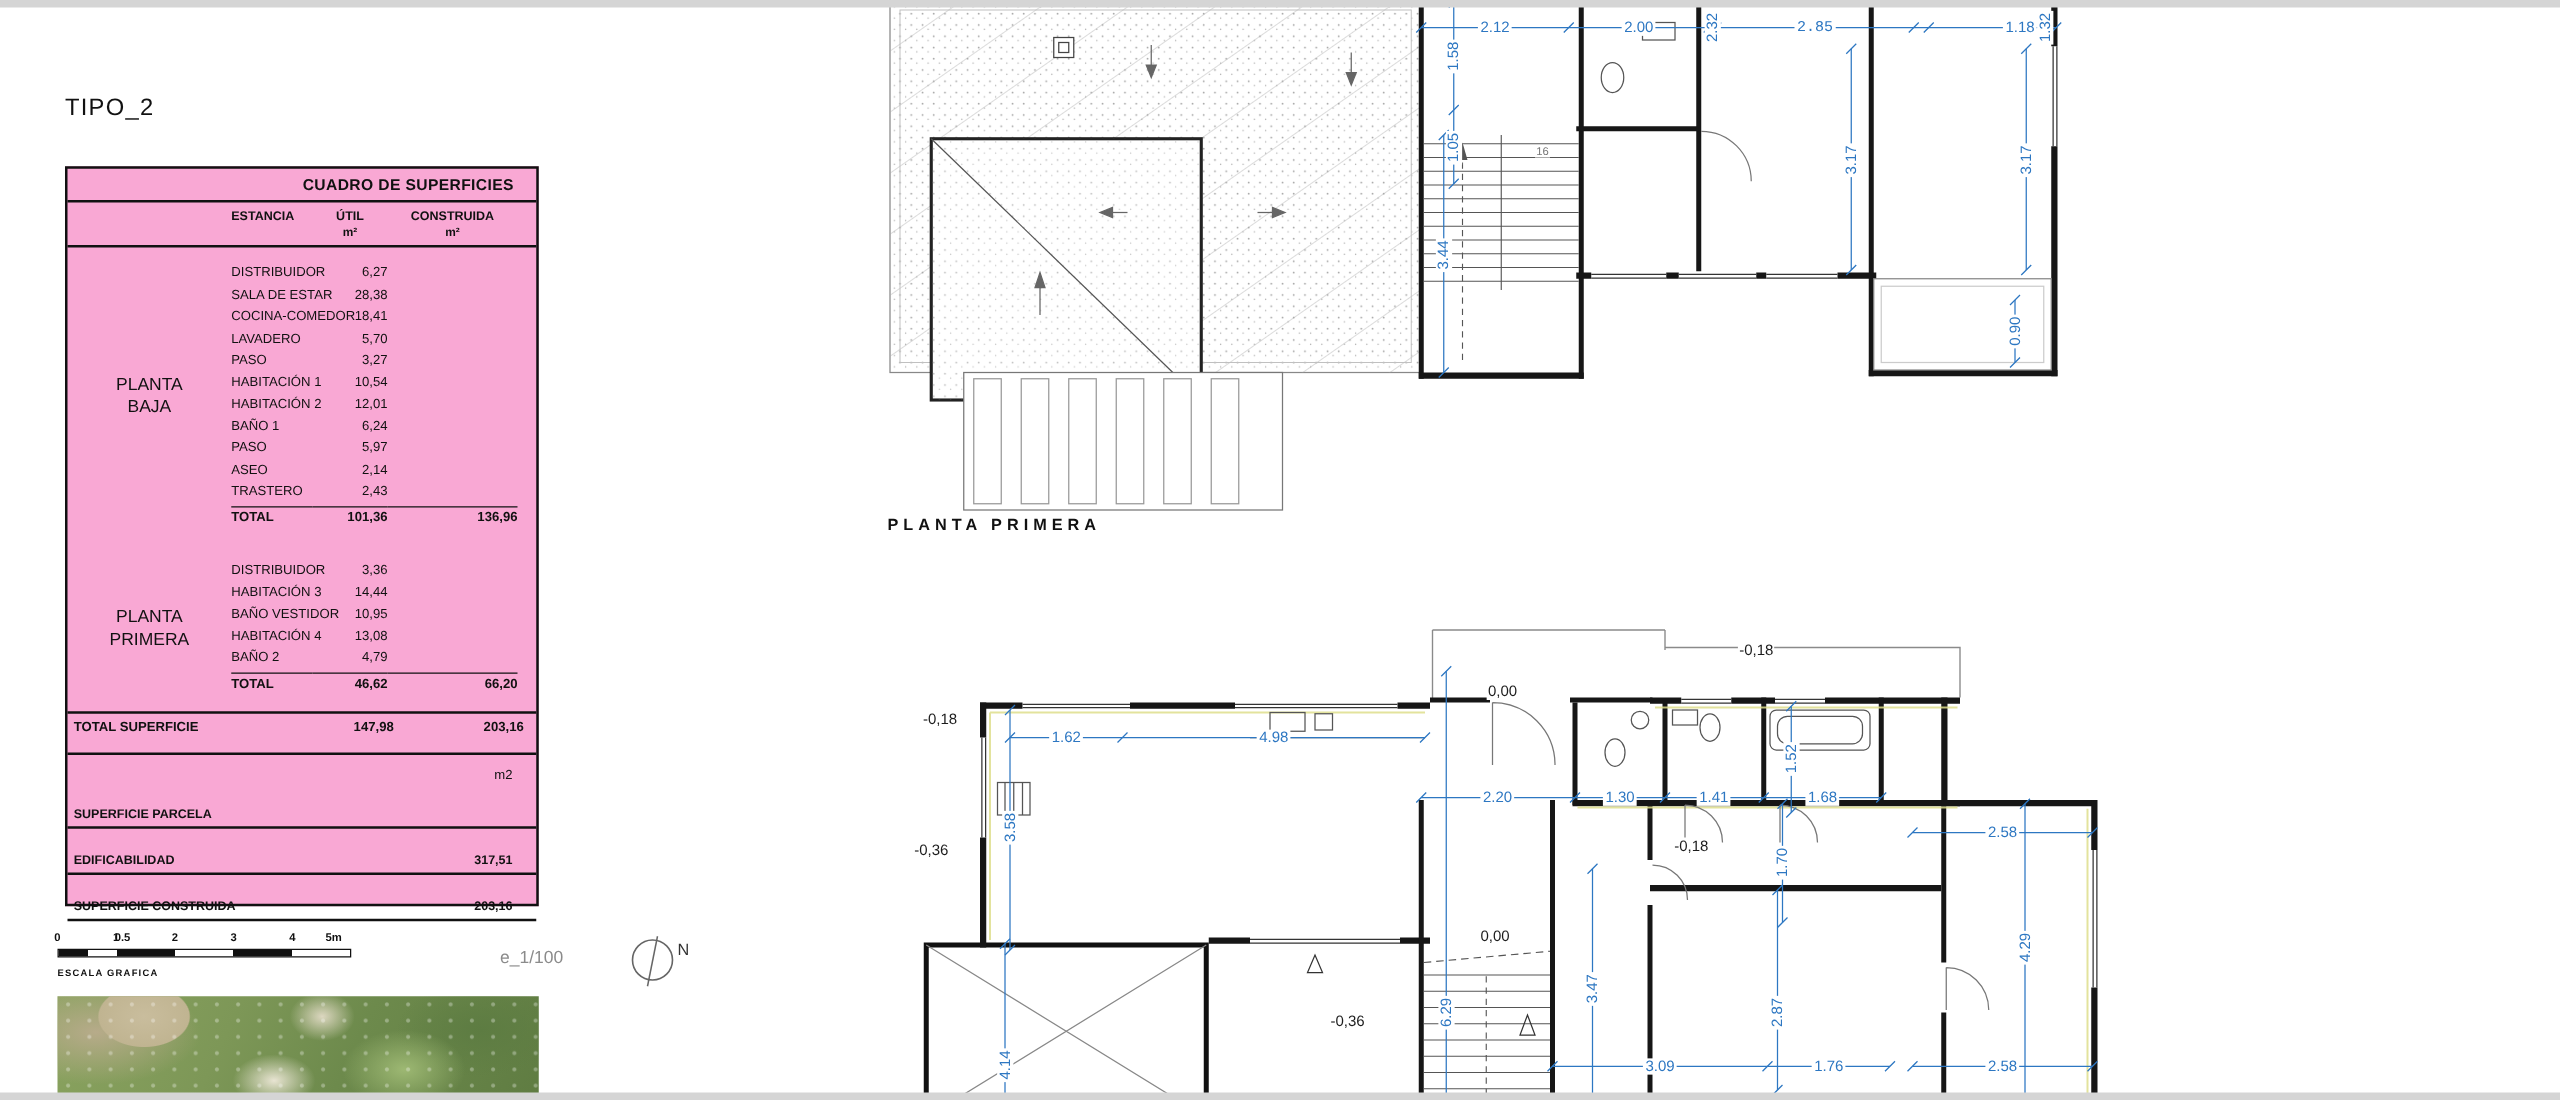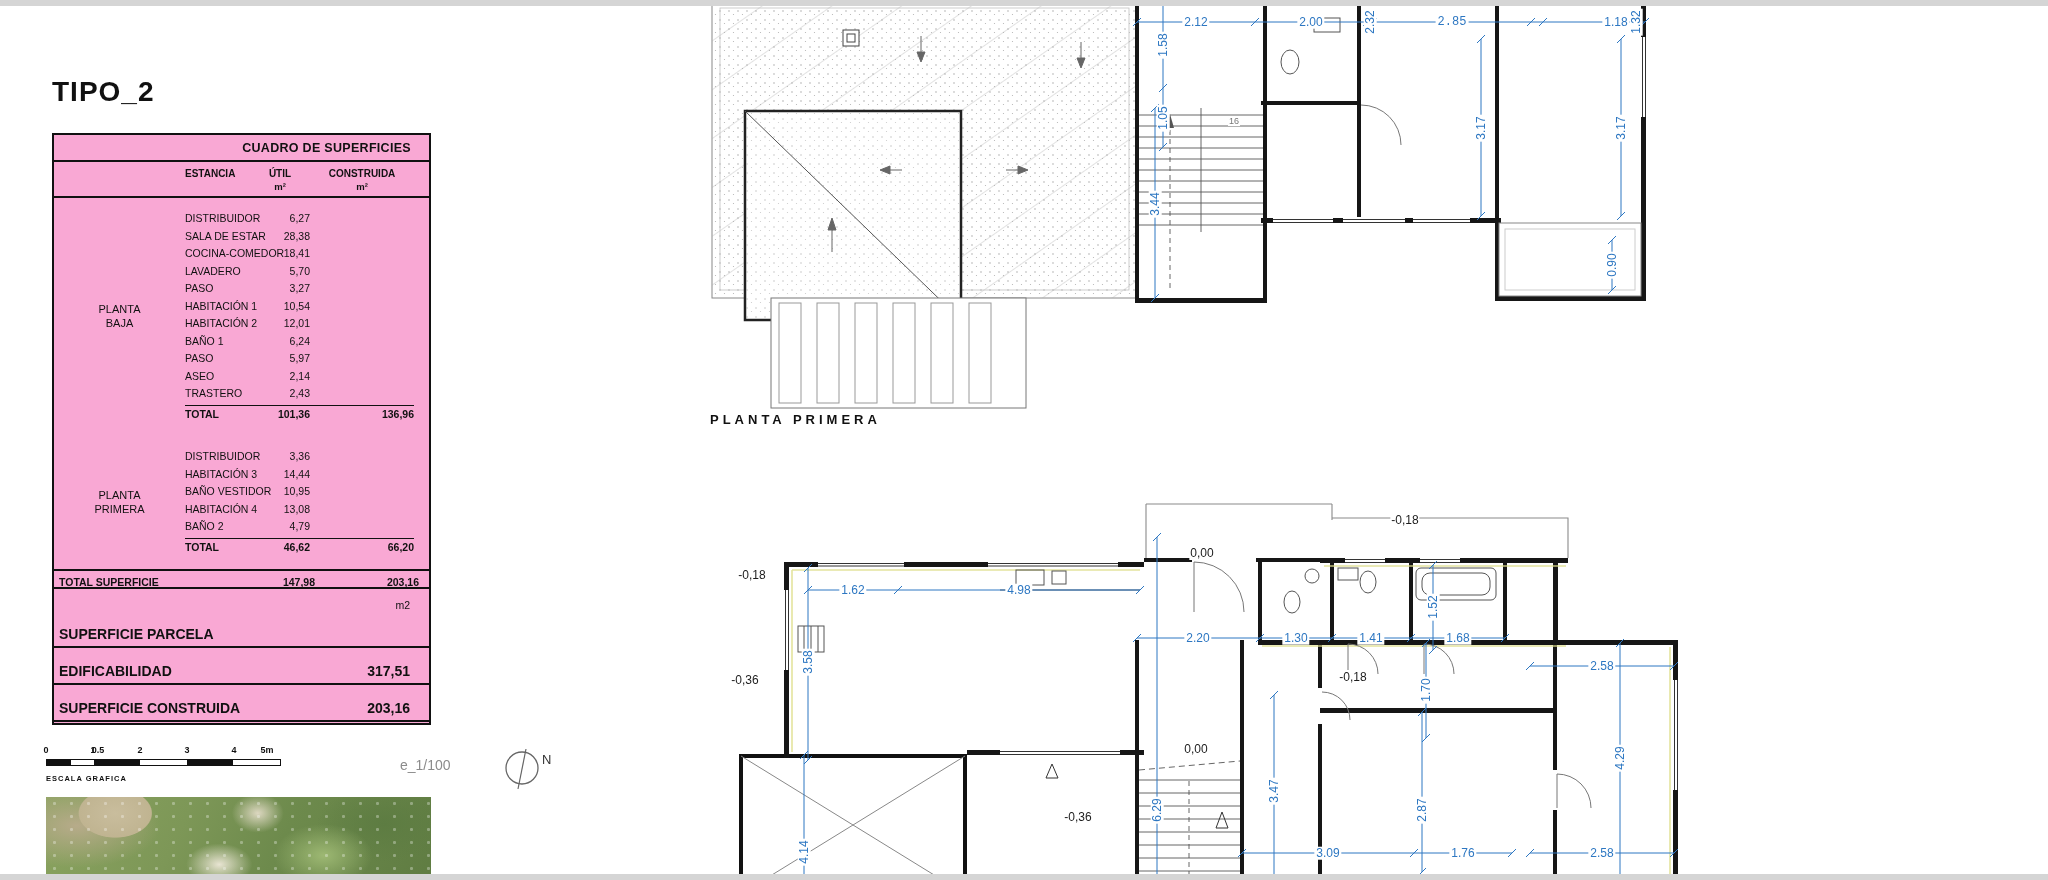--- a/index.html
+++ b/index.html
@@ -1,40 +1,40 @@
 <!DOCTYPE html>
 <html><head>
 <meta charset="utf-8">
 <style>
   *{margin:0;padding:0;box-sizing:border-box}
   html,body{width:2048px;height:880px;background:#fff;font-family:"Liberation Sans",sans-serif;color:#111}
   .page{position:relative;width:2048px;height:880px;overflow:hidden;background:#fff}
   .strip{position:absolute;left:0;width:2048px;height:6px;background:#d5d5d5;z-index:9}
   .strip.top{top:0}.strip.bottom{top:874px}
 
-  .type-title{position:absolute;left:52px;top:76px;font-size:28px;font-weight:bold;letter-spacing:1px}
+  .type-title{position:absolute;left:52px;top:76px;font-size:19px;font-weight:normal;letter-spacing:1px}
 
   .stable{position:absolute;left:52px;top:133px;width:379px;height:592px;border:2px solid #111;background:#f9a8d4;font-size:10.5px}
   .t-title{height:27px;line-height:27px;text-align:right;padding-right:18px;font-weight:bold;font-size:12.5px;border-bottom:2px solid #111;letter-spacing:.3px}
   .t-colhead{display:grid;grid-template-columns:131px 65px 60px 104px;row-gap:2px;padding:6px 19px 4px 0;border-bottom:2px solid #111;font-weight:bold;font-size:10px}
   .t-colhead .c{text-align:center}
   .t-colhead .unit{font-size:9.5px}
   .t-group{position:relative;margin-top:12px}
   .t-group.later{margin-top:26px}
   .t-row{display:grid;grid-template-columns:131px 65px 60px 104px;height:17.5px;line-height:17.5px;padding-right:19px}
   .c-name{grid-column:2;white-space:nowrap}
   .c-util{grid-column:3;text-align:right}
   .c-built{grid-column:4;text-align:right}
   .t-row.total{font-weight:bold;margin-top:2px}
   .t-row.total>div{border-top:1.5px solid #111}
-  .grp-label{position:absolute;left:0;top:50%;transform:translateY(-50%);width:131px;text-align:center;line-height:1.3;font-size:11px}
-  .t-grand{display:grid;grid-template-columns:196px 60px 104px;padding:0 19px 0 5px;height:20px;line-height:23px;font-weight:bold;border-top:2px solid #111;border-bottom:2px solid #111;margin-top:14px}
+  .grp-label{position:absolute;left:0;top:50%;transform:translateY(-50%);width:131px;text-align:center;line-height:1.3;font-size:14px}
+  .t-grand{display:grid;grid-template-columns:196px 60px 104px;padding:0 19px 0 5px;height:35px;line-height:23px;font-weight:bold;border-top:2px solid #111;border-bottom:2px solid #111;margin-top:14px}
   .t-grand .v{text-align:right}
   .t-unit{text-align:right;padding-right:19px;margin-top:10px;font-size:10.5px}
-  .f-row{display:grid;grid-template-columns:1fr 104px;padding:0 19px 4px 5px;border-bottom:2px solid #111;height:37px;align-items:end;font-weight:bold;font-size:14px}
+  .f-row{display:grid;grid-template-columns:1fr 104px;padding:0 19px 4px 5px;border-bottom:2px solid #111;height:37px;align-items:end;font-weight:bold;font-size:10px}
   .f-value{text-align:right}
 
   .scalebar{position:absolute;left:46px;top:745px;width:260px;height:46px}
   .s-tick{position:absolute;top:0;transform:translateX(-50%);font-size:9px;font-weight:bold}
   .sbar{position:absolute;left:0;top:14px;width:235px;height:7px;border:1px solid #111;
         background:linear-gradient(90deg,#111 0 10.2%,#fff 10.2% 20%,#111 20% 40%,#fff 40% 60%,#111 60% 80%,#fff 80% 100%)}
   .scap{position:absolute;left:0;top:29px;font-size:7.5px;font-weight:bold;letter-spacing:1px}
   .scalenote{position:absolute;left:400px;top:757px;font-size:14px;color:#8b8b8b}
   .north{position:absolute;left:500px;top:747px}
   .northN{position:absolute;left:542px;top:752px;font-size:13px;color:#333}

